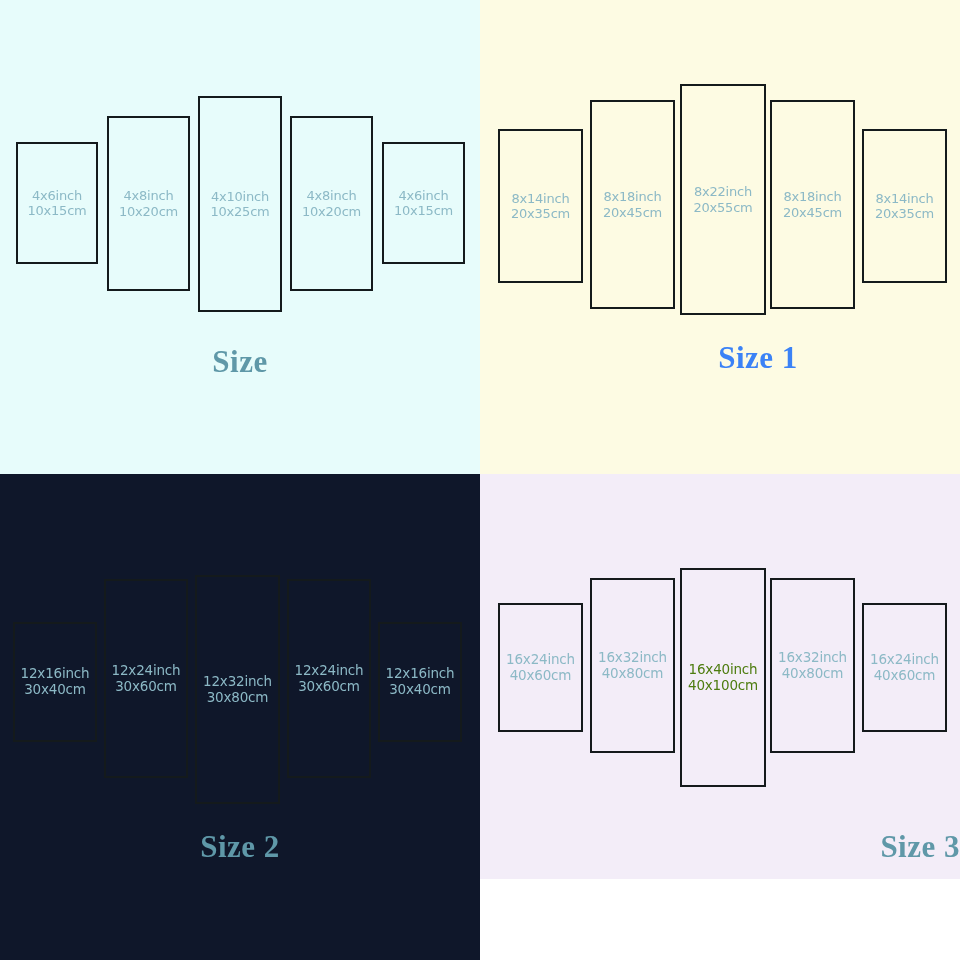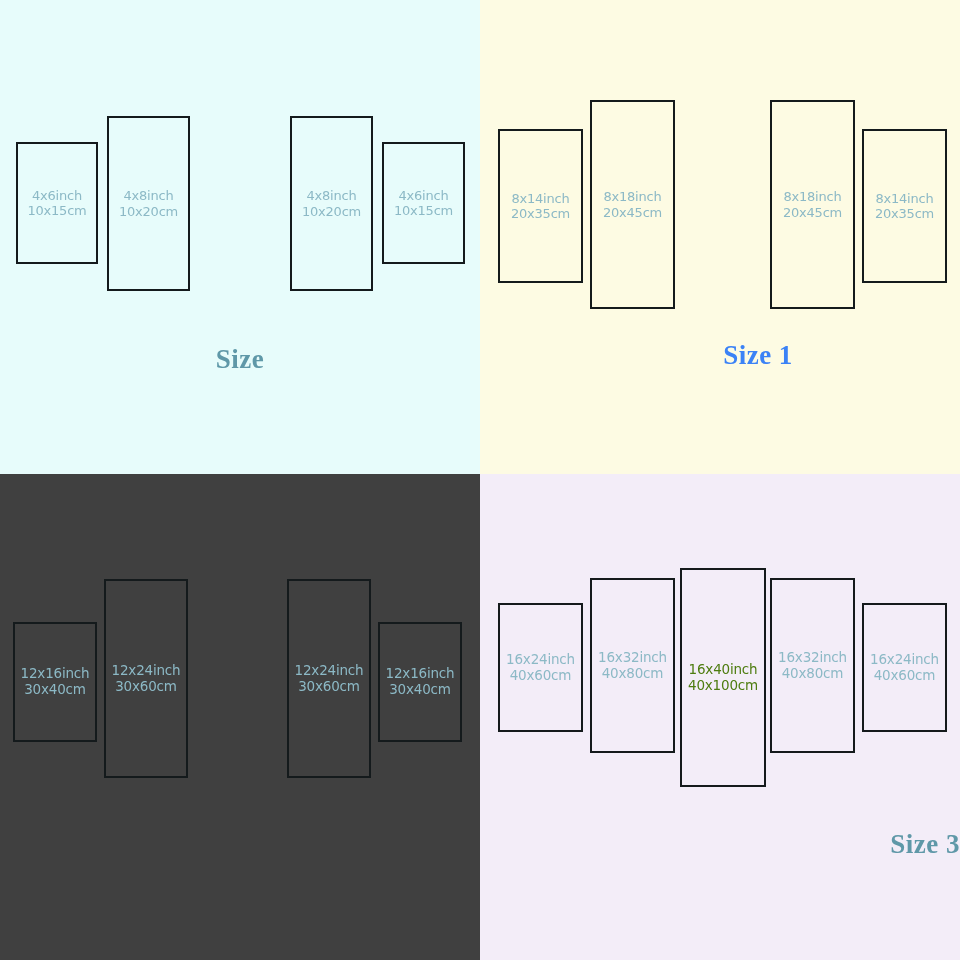--- a/index.html
+++ b/index.html
@@ -16,21 +16,21 @@
     width: 960px;
     height: 960px;
   }
   .quadrant {
     position: absolute;
     overflow: hidden;
   }
   .q-tl { left: 0;    top: 0;    width: 480px; height: 474px; }
   .q-tr { left: 480px; top: 0;   width: 480px; height: 474px; }
   .q-bl { left: 0;    top: 474px; width: 480px; height: 486px; }
-  .q-br { left: 480px; top: 474px; width: 480px; height: 486px; }
+  .q-br { left: 480px; top: 474px; width: 480px; height: 405px; }
 
   .panels {
     position: absolute;
     left: 0;
     top: 0;
     width: 480px;
     height: 100%;
   }
   .panel {
     position: absolute;
@@ -54,21 +54,21 @@
   .q-tl .panel-label, .q-tr .panel-label { font-size: 13px; }
   .q-bl .panel-label, .q-br .panel-label { font-size: 13.5px; }
 
   .quad-title {
     position: absolute;
     width: 480px;
     left: 0;
     text-align: center;
     font-family: "Liberation Serif", "DejaVu Serif", serif;
     font-weight: bold;
-    font-size: 27px;
+    font-size: 31px;
     color: #5f98a8;
     letter-spacing: 0.5px;
   }
   .t-tl { top: 344px; }
   .t-tr { top: 340px; }
   .t-bl { top: 355px; }
   .t-br { top: 355px; }
 </style>
 </head>
 <body>
@@ -82,20 +82,26 @@
             <span class="ln">4x6inch</span>
             <span class="ln">10x15cm</span>
           </div>
         </div>
         <div class="panel" style="left: 107px; top: 116px; width: 83px; height: 175px; border-color: rgb(20, 26, 28);">
           <div class="panel-label" style="color: rgb(140, 185, 198);">
             <span class="ln">4x8inch</span>
             <span class="ln">10x20cm</span>
           </div>
         </div>
+        <div class="panel" style="left: 198px; top: 96px; width: 84px; height: 216px; border-color: rgb(20, 26, 28);">
+          <div class="panel-label" style="color: rgb(140, 185, 198);">
+            <span class="ln">4x10inch</span>
+            <span class="ln">10x25cm</span>
+          </div>
+        </div>
         <div class="panel" style="left: 290px; top: 116px; width: 83px; height: 175px; border-color: rgb(20, 26, 28);">
           <div class="panel-label" style="color: rgb(140, 185, 198);">
             <span class="ln">4x8inch</span>
             <span class="ln">10x20cm</span>
           </div>
         </div>
         <div class="panel" style="left: 382px; top: 142px; width: 83px; height: 122px; border-color: rgb(20, 26, 28);">
           <div class="panel-label" style="color: rgb(140, 185, 198);">
             <span class="ln">4x6inch</span>
             <span class="ln">10x15cm</span>
@@ -112,63 +118,76 @@
             <span class="ln">8x14inch</span>
             <span class="ln">20x35cm</span>
           </div>
         </div>
         <div class="panel" style="left: 110px; top: 100px; width: 85px; height: 209px; border-color: rgb(20, 26, 28);">
           <div class="panel-label" style="color: rgb(140, 185, 198);">
             <span class="ln">8x18inch</span>
             <span class="ln">20x45cm</span>
           </div>
         </div>
+        <div class="panel" style="left: 200px; top: 84px; width: 86px; height: 231px; border-color: rgb(20, 26, 28);">
+          <div class="panel-label" style="color: rgb(140, 185, 198);">
+            <span class="ln">8x22inch</span>
+            <span class="ln">20x55cm</span>
+          </div>
+        </div>
         <div class="panel" style="left: 290px; top: 100px; width: 85px; height: 209px; border-color: rgb(20, 26, 28);">
           <div class="panel-label" style="color: rgb(140, 185, 198);">
             <span class="ln">8x18inch</span>
             <span class="ln">20x45cm</span>
           </div>
         </div>
         <div class="panel" style="left: 382px; top: 129px; width: 85px; height: 154px; border-color: rgb(20, 26, 28);">
           <div class="panel-label" style="color: rgb(140, 185, 198);">
             <span class="ln">8x14inch</span>
             <span class="ln">20x35cm</span>
           </div>
         </div>
       </div>
     <div class="quad-title t-tr" style="color: #3b82f6; padding-left: 38px;">Size 1</div>
   </div>
 
-  <div class="quadrant q-bl" style="background: #404040;">
+  <div class="quadrant q-bl" style="background: #0f172a;">
     <div class="panels">
         <div class="panel" style="left: 13px; top: 148px; width: 84px; height: 120px; border-color: rgb(20, 26, 28);">
           <div class="panel-label" style="color: rgb(140, 185, 198);">
             <span class="ln">12x16inch</span>
             <span class="ln">30x40cm</span>
           </div>
         </div>
         <div class="panel" style="left: 104px; top: 105px; width: 84px; height: 199px; border-color: rgb(20, 26, 28);">
           <div class="panel-label" style="color: rgb(140, 185, 198);">
             <span class="ln">12x24inch</span>
             <span class="ln">30x60cm</span>
           </div>
         </div>
+        <div class="panel" style="left: 195px; top: 101px; width: 85px; height: 229px; border-color: rgb(20, 26, 28);">
+          <div class="panel-label" style="color: rgb(140, 185, 198);">
+            <span class="ln">12x32inch</span>
+            <span class="ln">30x80cm</span>
+          </div>
+        </div>
         <div class="panel" style="left: 287px; top: 105px; width: 84px; height: 199px; border-color: rgb(20, 26, 28);">
           <div class="panel-label" style="color: rgb(140, 185, 198);">
             <span class="ln">12x24inch</span>
             <span class="ln">30x60cm</span>
           </div>
         </div>
         <div class="panel" style="left: 378px; top: 148px; width: 84px; height: 120px; border-color: rgb(20, 26, 28);">
           <div class="panel-label" style="color: rgb(140, 185, 198);">
             <span class="ln">12x16inch</span>
             <span class="ln">30x40cm</span>
           </div>
         </div>
       </div>
+    <div class="quad-title t-bl" style="color: rgb(95, 152, 168);">Size 2</div>
   </div>
 
   <div class="quadrant q-br" style="background: rgb(243, 237, 248);">
     <div class="panels">
         <div class="panel" style="left: 18px; top: 129px; width: 85px; height: 129px; border-color: rgb(20, 26, 28);">
           <div class="panel-label" style="color: rgb(140, 185, 198);">
             <span class="ln">16x24inch</span>
             <span class="ln">40x60cm</span>
           </div>
         </div>

